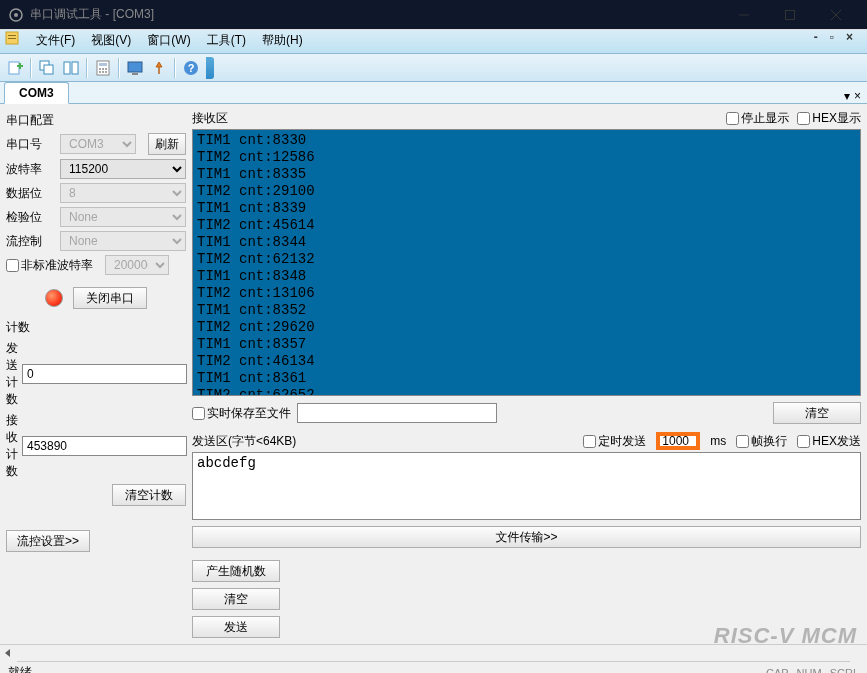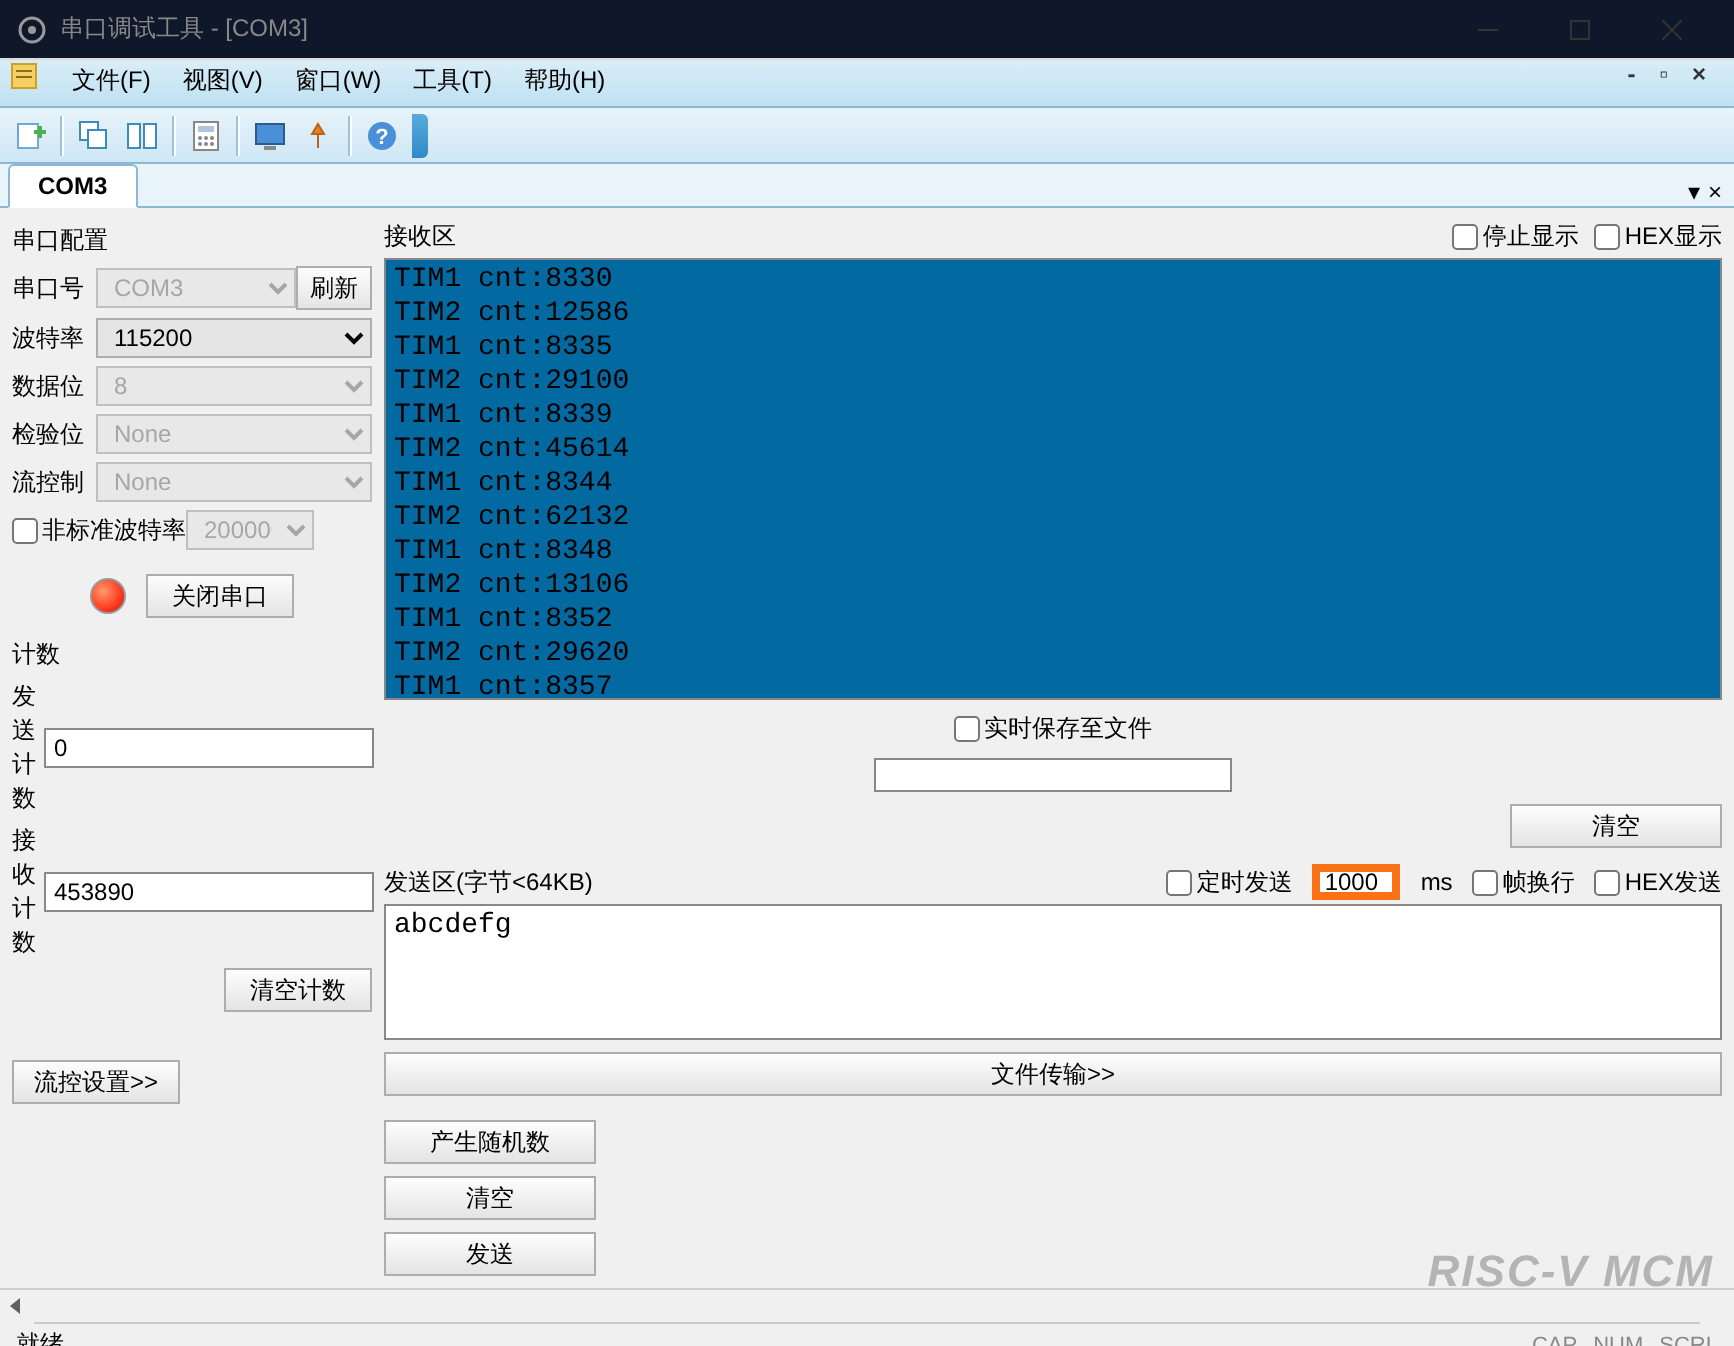--- a/index.html
+++ b/index.html
@@ -17,45 +17,45 @@
 .toolbar { height: 28px; background: linear-gradient(#e8f3fa, #cfe7f5); border-bottom: 1px solid #8cb8d4; display: flex; align-items: center; padding: 0 4px; gap: 2px; }
 .tb-btn { width: 22px; height: 22px; display: flex; align-items: center; justify-content: center; cursor: pointer; border: 1px solid transparent; }
 .tb-sep { width: 2px; height: 20px; border-left: 1px solid #9bc4dc; border-right: 1px solid #fff; margin: 0 2px; }
 .tb-end { width: 8px; height: 22px; background: linear-gradient(#5aaadb,#2e8bc9); border-radius: 0 3px 3px 0; margin-left: 2px; }
 .tabbar { height: 22px; background: #e8f3fa; border-bottom: 1px solid #8cb8d4; display: flex; align-items: flex-end; padding-left: 4px; }
 .tab { padding: 3px 14px; background: #fff; border: 1px solid #8cb8d4; border-bottom: 1px solid #fff; margin-bottom: -1px; border-radius: 3px 3px 0 0; font-weight: bold; }
 .tab-ctrls { margin-left: auto; display: flex; gap: 4px; padding-right: 6px; align-items: center; }
 .content { display: flex; background: #f0f0f0; height: 540px; padding: 6px; gap: 6px; }
 .left-panel { width: 180px; display: flex; flex-direction: column; gap: 2px; }
 .panel-title { font-size: 12px; padding: 2px 0; }
-.cfg-row { display: flex; align-items: center; gap: 0; margin-bottom: 2px; }
+.cfg-row { display: flex; align-items: center; gap: 12px; margin-bottom: 2px; }
 .cfg-label { width: 42px; text-align: left; }
 .cfg-select { flex: 1; height: 20px; background: #e5e5e5; border: 1px solid #adadad; padding: 0 4px; font-family: inherit; font-size: 12px; }
 .cfg-select.disabled { color: #888; background: #e5e5e5; }
 .btn { height: 22px; background: linear-gradient(#fdfdfd,#e4e4e4); border: 1px solid #adadad; padding: 0 10px; cursor: pointer; font-family: inherit; font-size: 12px; }
 .rec-ind { width: 18px; height: 18px; border-radius: 50%; background: radial-gradient(circle at 35% 35%, #ff9a6a, #ff3b1f 60%, #b81800); border: 1px solid #999; }
 .cnt-row { display: flex; align-items: center; gap: 4px; margin-bottom: 2px; }
 .cnt-label { width: 52px; }
 .cnt-input { flex: 1; height: 20px; border: 1px solid #888; background: #fff; padding: 0 4px; font-family: inherit; font-size: 12px; }
 .right-panel { flex: 1; display: flex; flex-direction: column; }
 .rx-header { display: flex; align-items: center; margin-bottom: 2px; }
 .rx-title { font-size: 12px; }
 .rx-chks { margin-left: auto; display: flex; gap: 8px; }
 .chk { display: flex; align-items: center; gap: 2px; }
 .chk input { width: 13px; height: 13px; }
 .rx-area { flex: 1; background: #0369a1; border: 1px solid #888; font-family: "Courier New", monospace; font-size: 14px; padding: 2px 4px; overflow-y: scroll; white-space: pre; line-height: 17px; position: relative; }
-.save-row { display: flex; align-items: center; gap: 6px; margin-top: 6px; flex-direction: column; }
+.save-row { display: flex; align-items: center; gap: 6px; margin-top: 6px; }
 .save-path { flex: 1; max-width: 200px; height: 20px; border: 1px solid #888; background: #fff; }
 .tx-header { display: flex; align-items: center; margin-top: 8px; gap: 8px; }
 .tx-title { }
 .tx-right { margin-left: auto; display: flex; gap: 10px; align-items: center; }
 .int-input { width: 44px; height: 18px; border: 4px solid #f97316; background: #fff; padding: 0 2px; font-family: inherit; font-size: 12px; text-align: left; }
 .tx-area { height: 68px; background: #fff; border: 1px solid #888; font-family: "Courier New", monospace; font-size: 14px; padding: 2px 4px; margin-top: 2px; }
 .tx-btns { display: flex; gap: 6px; margin-top: 6px; flex-direction: column; }
-.btn-wide { width: 106px; }
+.btn-wide { width: 88px; }
 .scrollbar-h { height: 17px; background: #f0f0f0; border-top: 1px solid #ccc; position: relative; }
 .scrollbar-h::before, .scrollbar-h::after { content: ''; position: absolute; top: 0; width: 17px; height: 17px; background: #f0f0f0; display: flex; align-items: center; justify-content: center; }
 .scrollbar-h::before { left: 0; }
 .scrollbar-h::after { right: 0; }
 .sb-arrow { position: absolute; top: 4px; width: 0; height: 0; border-top: 4px solid transparent; border-bottom: 4px solid transparent; }
 .sb-arrow.l { left: 5px; border-right: 5px solid #606060; }
 .sb-arrow.r { right: 5px; border-left: 5px solid #606060; }
 .statusbar { height: 22px; background: #f0f0f0; border-top: 1px solid #ccc; display: flex; align-items: center; padding: 0 8px; font-size: 12px; }
 .status-right { margin-left: auto; display: flex; gap: 8px; color: #888; font-size: 11px; }
 .watermark { position: absolute; right: 10px; bottom: 24px; color: rgba(120,120,120,0.5); font-size: 22px; font-weight: bold; font-style: italic; letter-spacing: 1px; pointer-events: none; }

